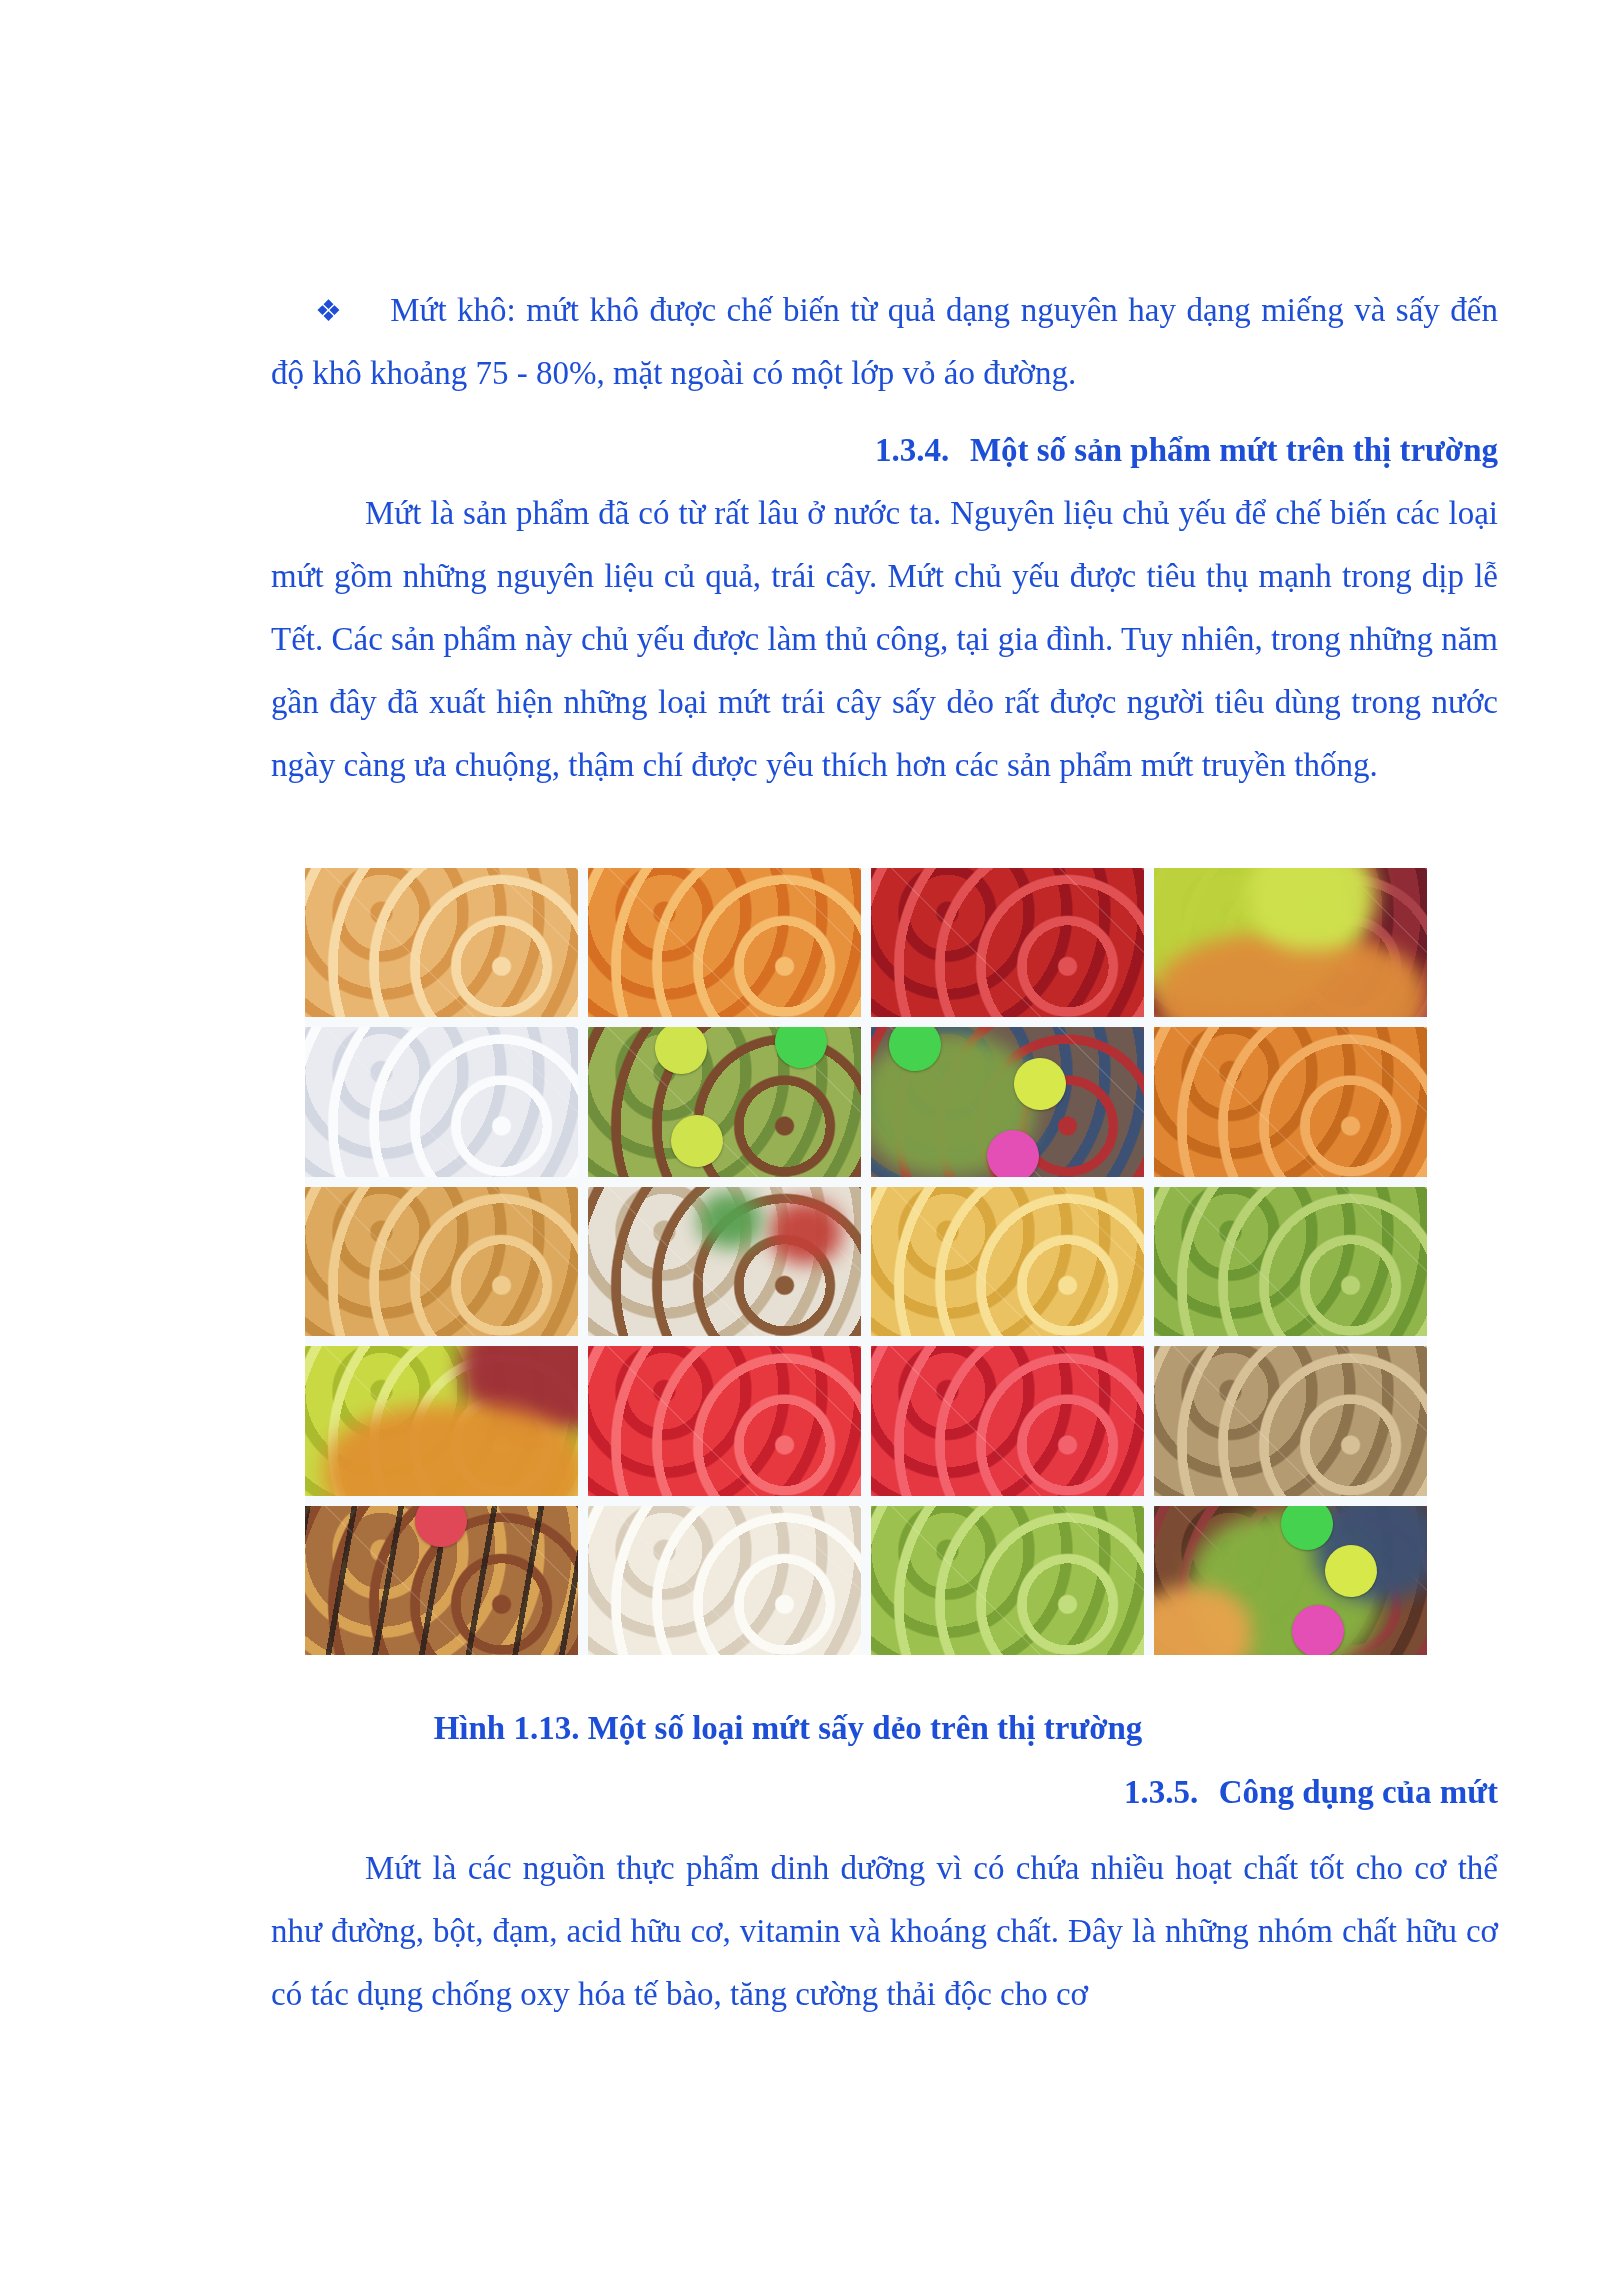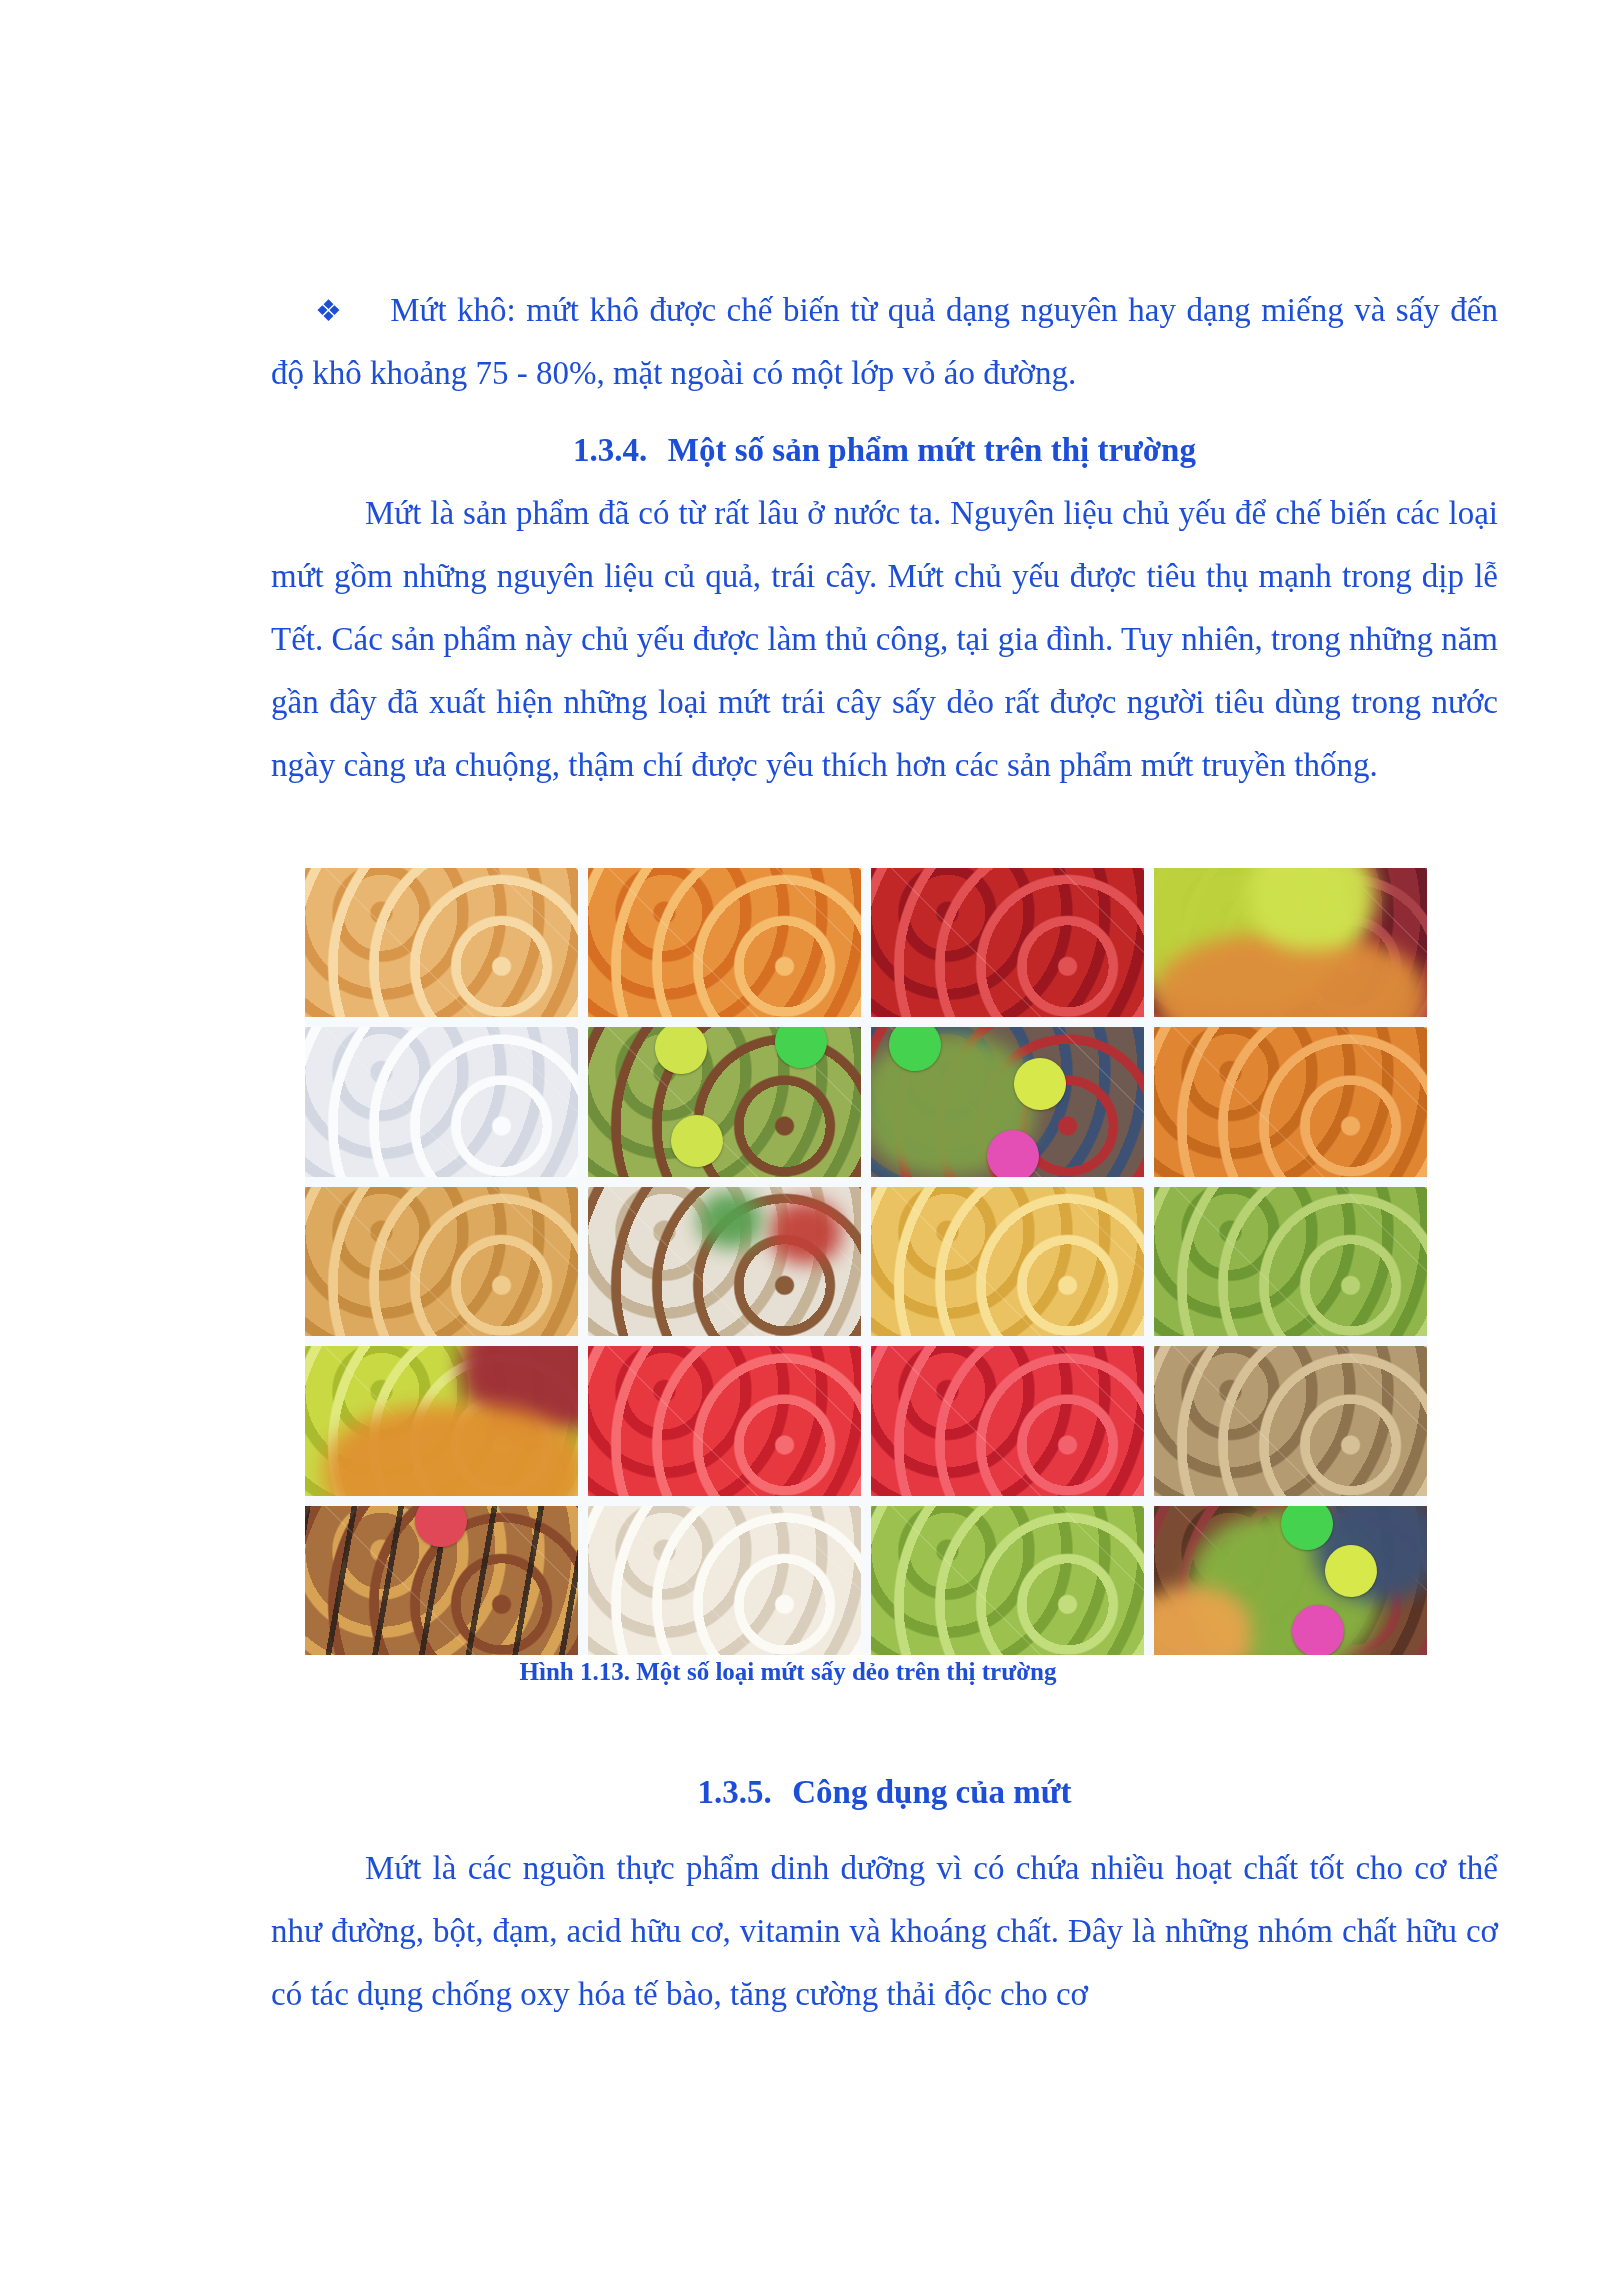--- a/index.html
+++ b/index.html
@@ -21,21 +21,21 @@
   .top-block{top:279px;}
   .bottom-block{top:1761px;}
   .para{margin:0;}
   .para.indent{text-indent:94px;}
   .bullet-para{text-indent:44px;}
   .bullet{font-size:30px;letter-spacing:0;}
   .bullet-gap{display:inline-block;width:46px;}
   .heading{
     margin:14.3px 0 0 0;
     font-size:33px;line-height:63px;
-    font-weight:700;text-align:center;
+    font-weight:700;text-align:right;
   }
   .heading .htab{display:inline-block;width:20.6px;}
   .heading-135{margin:0 0 12.7px 0;}
   
   .figure{
     position:absolute;left:305px;top:868px;
     width:1122px;height:787px;
   }
   .figure-grid{
     width:100%;height:100%;
@@ -49,22 +49,22 @@
   .patch{
     position:absolute;transform:translate(-50%,-50%);
     border-radius:45%;filter:blur(9.5px);opacity:.95;
   }
   .tag{
     position:absolute;transform:translate(-50%,-50%) rotate(-8deg);
     width:52px;height:52px;border-radius:50%;
     box-shadow:0 0.8px 2.4px rgba(0,0,0,.35);
   }
   .caption{
-    position:absolute;left:0;top:1640px;width:1576px;
-    font-size:25px;line-height:63px;font-weight:700;
+    position:absolute;left:0;top:1697px;width:1576px;
+    font-size:33px;line-height:63px;font-weight:700;
     text-align:center;
   }
   .page-number{
     position:absolute;left:271px;top:2154px;width:1227px;
     font-size:33px;line-height:63px;text-align:center;
   }
 </style>
 </head>
 <body>
 

